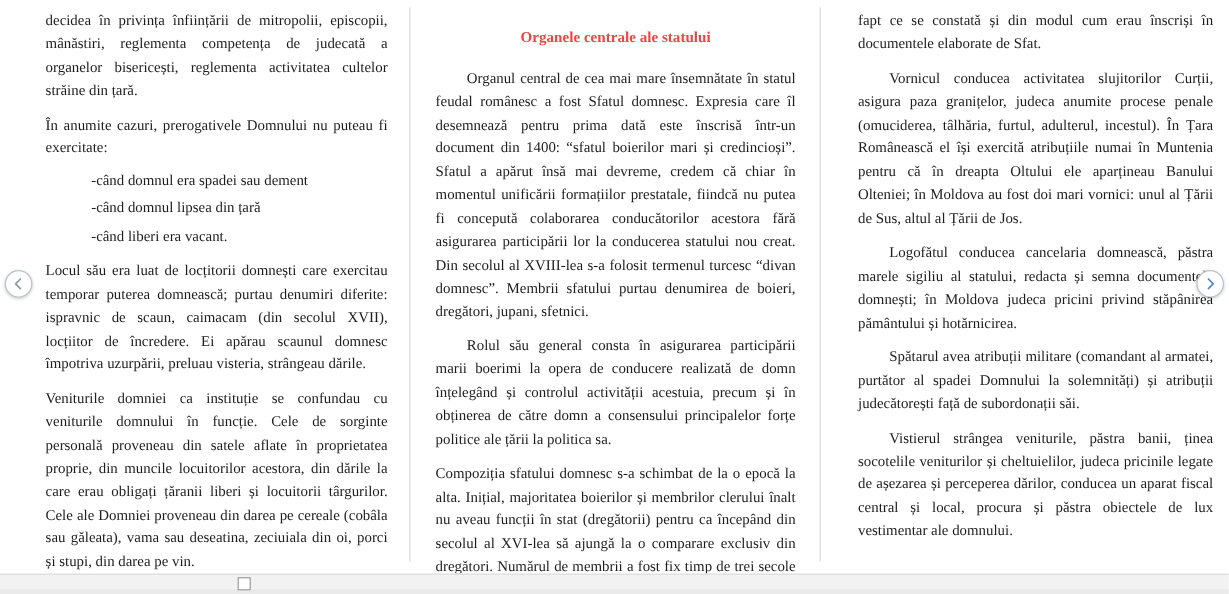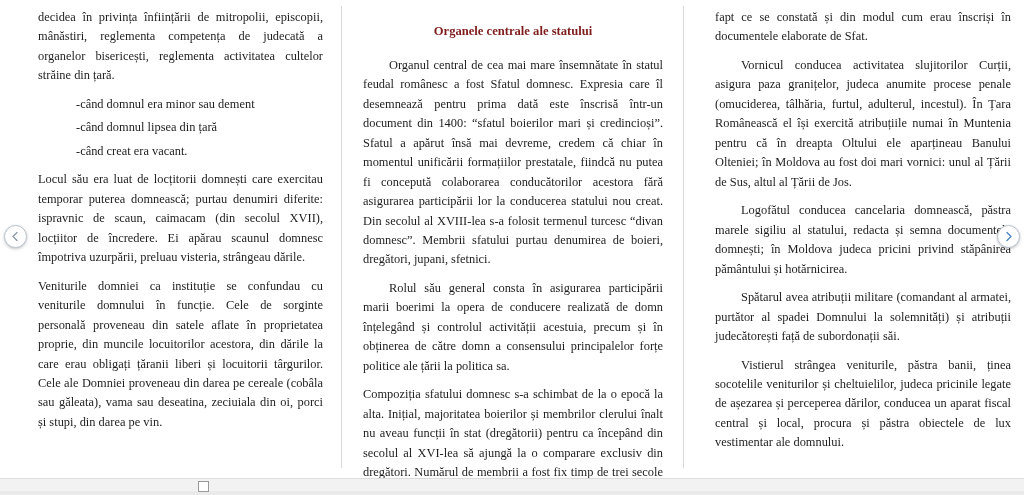--- a/index.html
+++ b/index.html
@@ -54,21 +54,21 @@
     margin: 0 0 9px 0;
   }
   p.indent { text-indent: 26px; }
   p.noindent { text-indent: 0; }
   p.tight { margin-bottom: 7px; }
   .heading {
     margin: 14px 0 14px 0;
     font-weight: bold;
     text-align: center;
     font-size: 12.6px;
-    color: #7f1d1d;
+    color: #ef4444;
   }
   .bullet-line {
     margin: 0 0 4px 0;
     padding-left: 38px;
     text-align: left;
   }
 
   
   .nav-btn {
     position: absolute;
@@ -114,23 +114,24 @@
 </style>
 </head>
 <body>
 
 <div id="page">
 
   <div class="reader">
 
     <div class="column col-1">
       <p class="noindent">decidea în privința înființării de mitropolii, episcopii, mânăstiri, reglementa competența de judecată a organelor bisericești, reglementa activitatea cultelor străine din țară.</p>
-      <p class="bullet-line">-când domnul era minor sau dement</p>
+      <p class="noindent tight">În anumite cazuri, prerogativele Domnului nu puteau fi exercitate:</p>
+      <p class="bullet-line">-când domnul era spadei sau dement</p>
       <p class="bullet-line">-când domnul lipsea din țară</p>
-      <p class="bullet-line" style="margin-bottom:9px;">-când creat era vacant.</p>
+      <p class="bullet-line" style="margin-bottom:9px;">-când liberi era vacant.</p>
       <p class="noindent">Locul său era luat de locțitorii domnești care exercitau temporar puterea domnească; purtau denumiri diferite: ispravnic de scaun, caimacam (din secolul XVII), locțiitor de încredere. Ei apărau scaunul domnesc împotriva uzurpării, preluau visteria, strângeau dările.</p>
       <p class="noindent">Veniturile domniei ca instituție se confundau cu veniturile domnului în funcție. Cele de sorginte personală proveneau din satele aflate în proprietatea proprie, din muncile locuitorilor acestora, din dările la care erau obligați țăranii liberi și locuitorii târgurilor. Cele ale Domniei proveneau din darea pe cereale (cobâla sau găleata), vama sau deseatina, zeciuiala din oi, porci și stupi, din darea pe vin.</p>
 
     </div>
 
     <div class="divider d1"></div>
 
     <div class="column col-2">
       <div class="heading">Organele centrale ale statului</div>
       <p class="indent">Organul central de cea mai mare însemnătate în statul feudal românesc a fost Sfatul domnesc. Expresia care îl desemnează pentru prima dată este înscrisă într-un document din 1400: “sfatul boierilor mari și credincioși”. Sfatul a apărut însă mai devreme, credem că chiar în momentul unificării formațiilor prestatale, fiindcă nu putea fi concepută colaborarea conducătorilor acestora fără asigurarea participării lor la conducerea statului nou creat. Din secolul al XVIII-lea s-a folosit termenul turcesc “divan domnesc”. Membrii sfatului purtau denumirea de boieri, dregători, jupani, sfetnici.</p>

